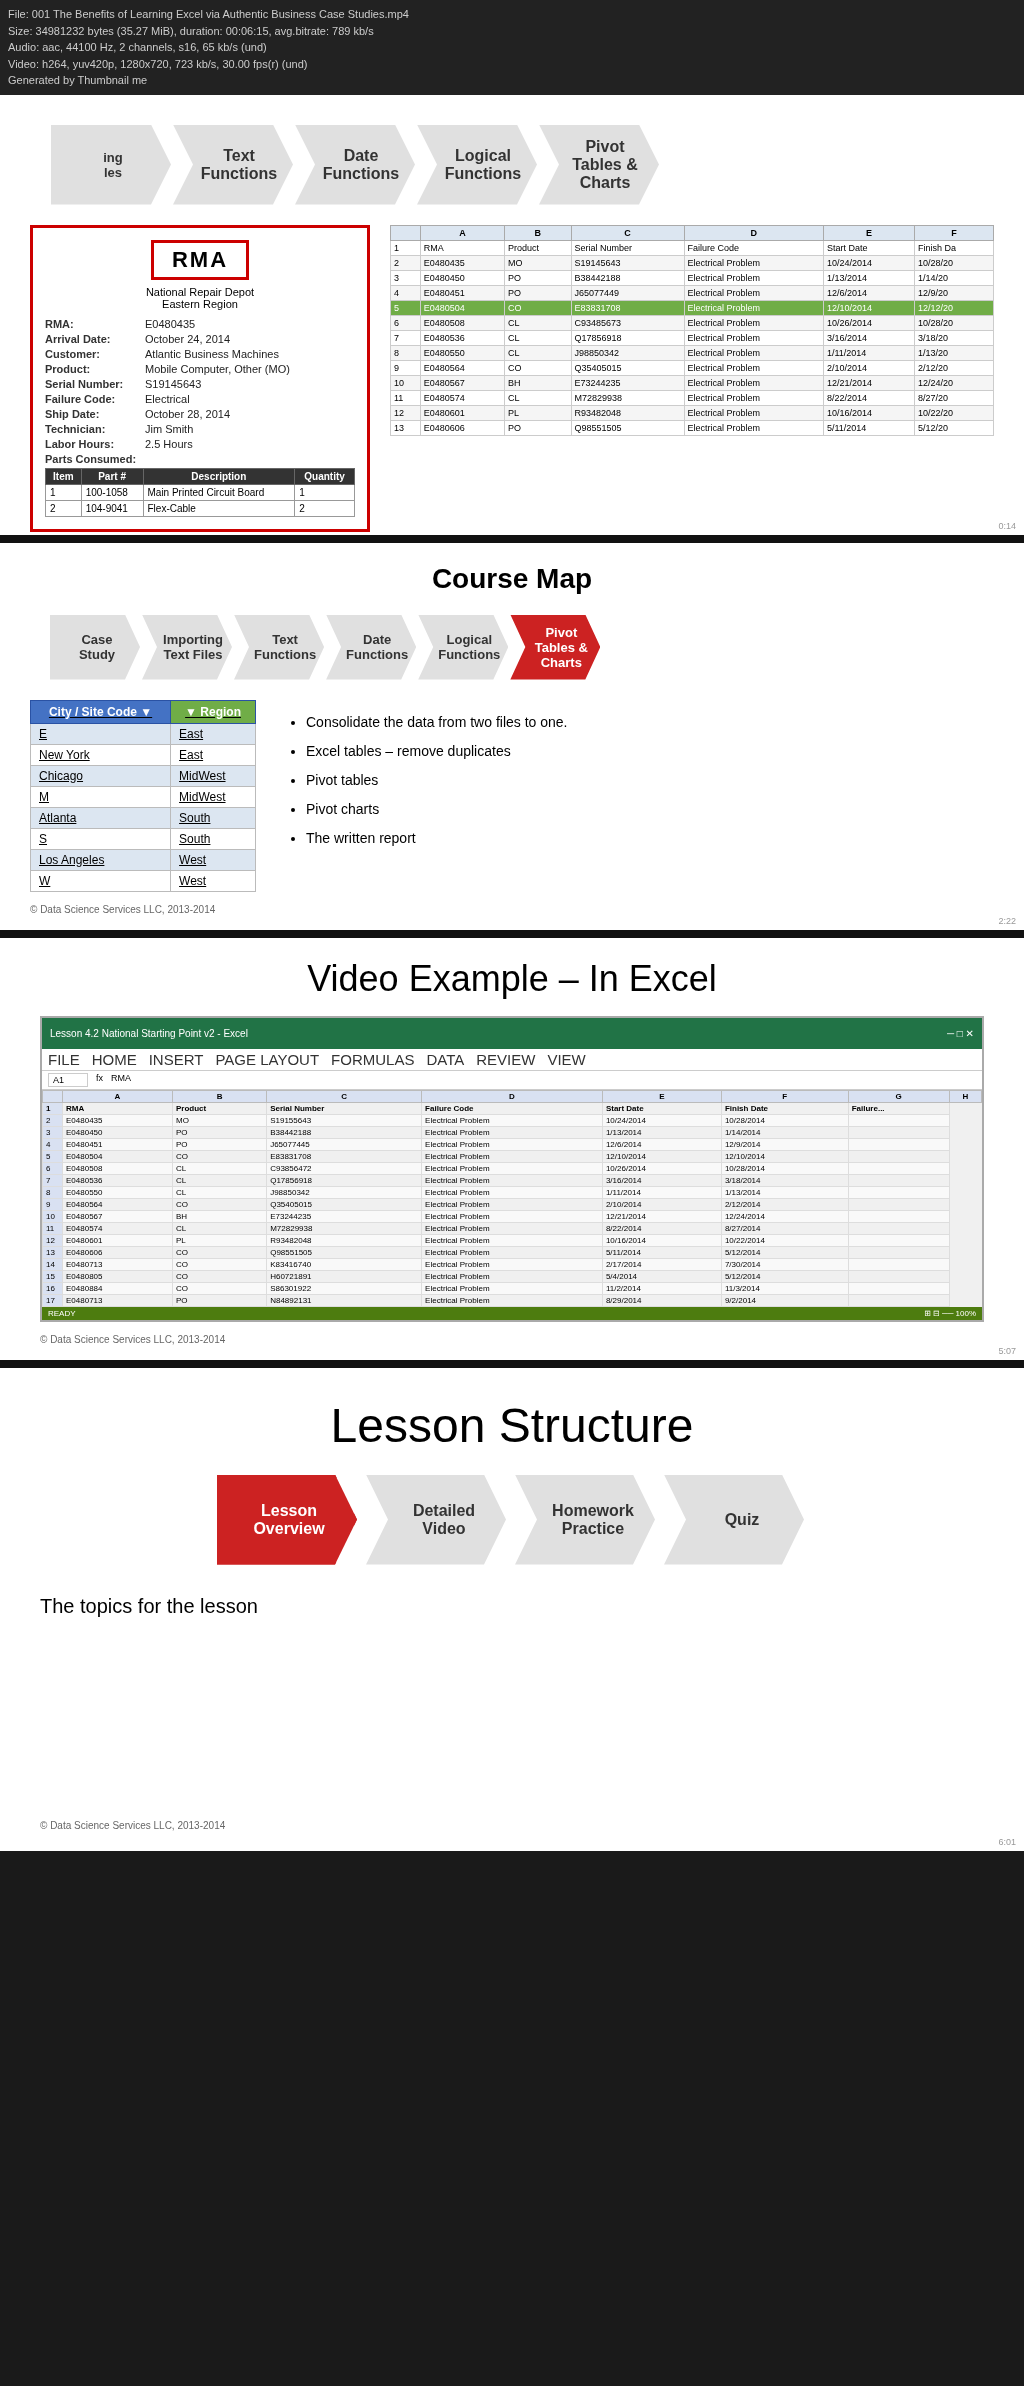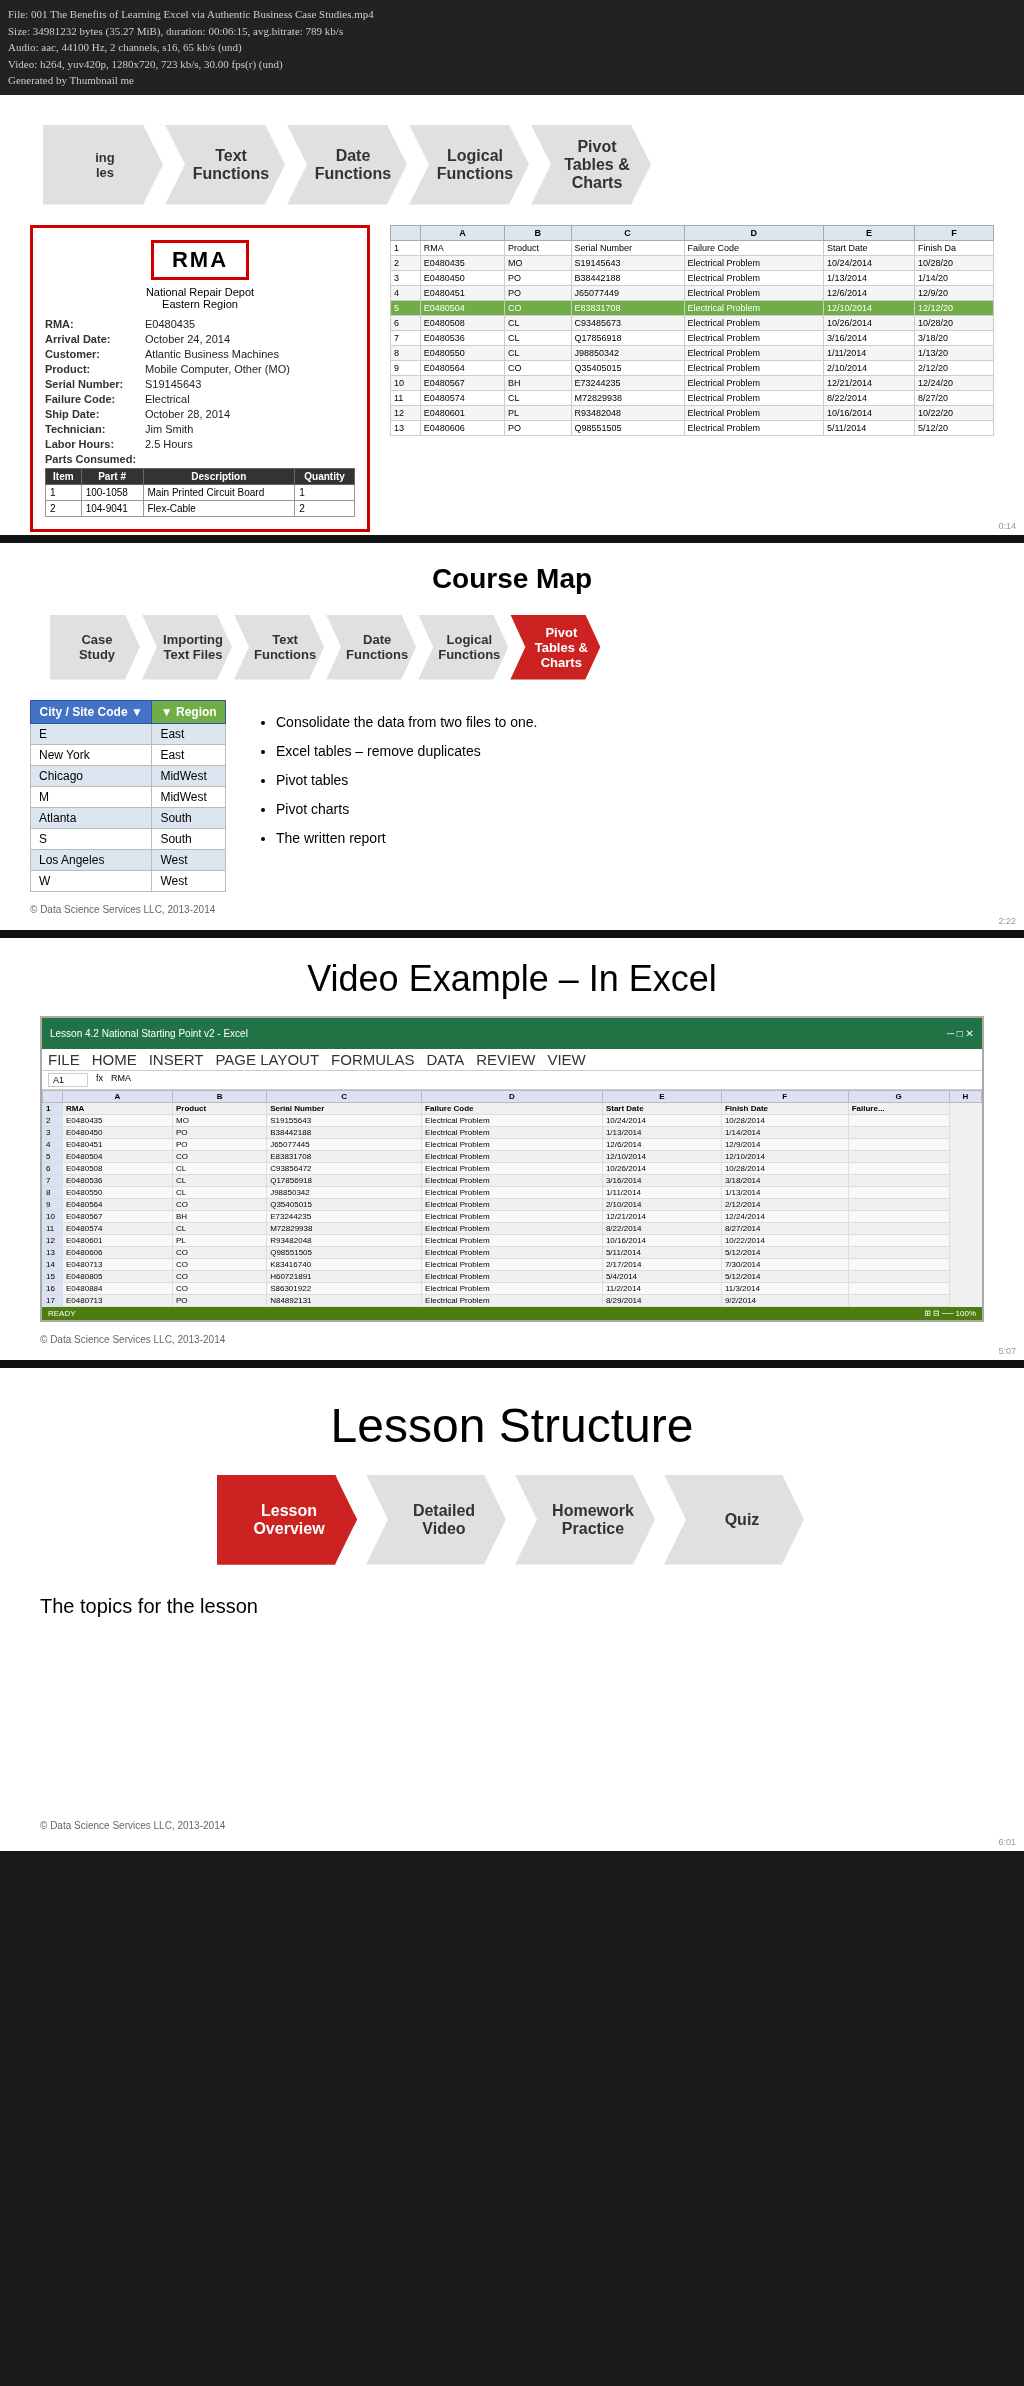--- a/index.html
+++ b/index.html
@@ -9,37 +9,37 @@
       background: white;
       position: relative;
       overflow: hidden;
     }
 
     
     .slide-fileinfo {
       background: #222;
       color: #ccc;
       font-size: 11px;
-      font-family: Liberation Serif, serif;
+      font-family: Liberation Sans, sans-serif;
       padding: 6px 8px;
       line-height: 1.5;
     }
 
     
     .slide-coursemap1 {
       background: white;
       padding: 20px 30px 10px;
       height: 440px;
     }
 
     .arrow-steps {
       display: flex;
       align-items: center;
       gap: 0;
-      margin: 10px 0 20px;
+      margin: 10px 8px 20px;
       padding-left: 13px;
     }
 
     .arrow-step {
       display: flex;
       align-items: center;
       justify-content: center;
       text-align: center;
       font-size: 16px;
       font-weight: bold;
@@ -206,21 +206,22 @@
       gap: 30px;
       margin-top: 10px;
     }
 
     .city-table {
       font-size: 12px;
     }
 
     .city-table table {
       border-collapse: collapse;
-      width: 196px;
+      width: 226px;
+      text-decoration: underline;
     }
 
     .city-table th {
       background: #4472c4;
       color: white;
       padding: 4px 8px;
       border: 1px solid #2a52a4;
       font-size: 12px;
     }
 

